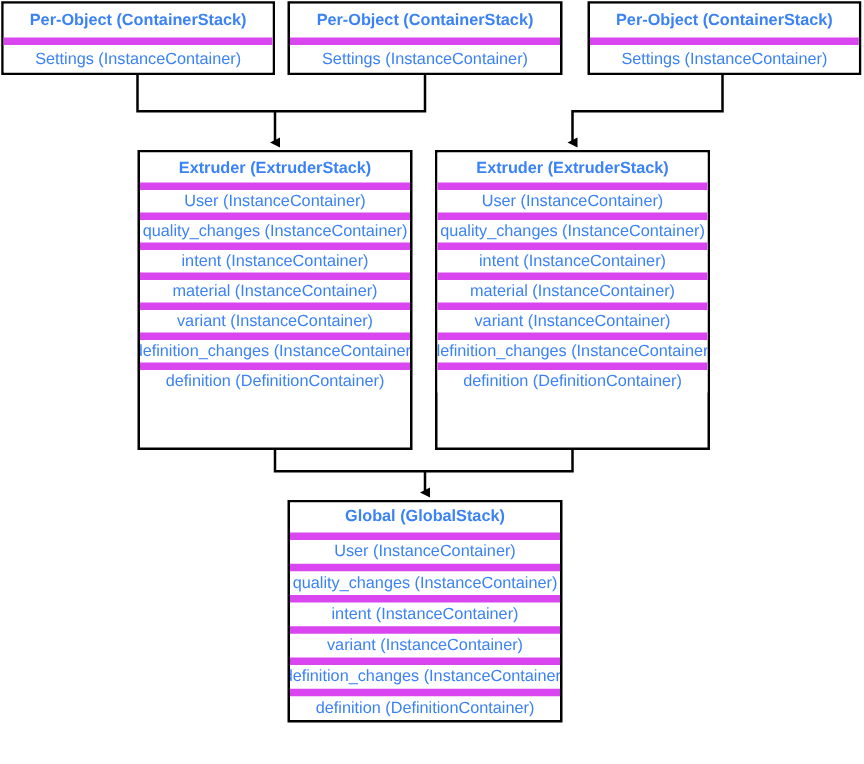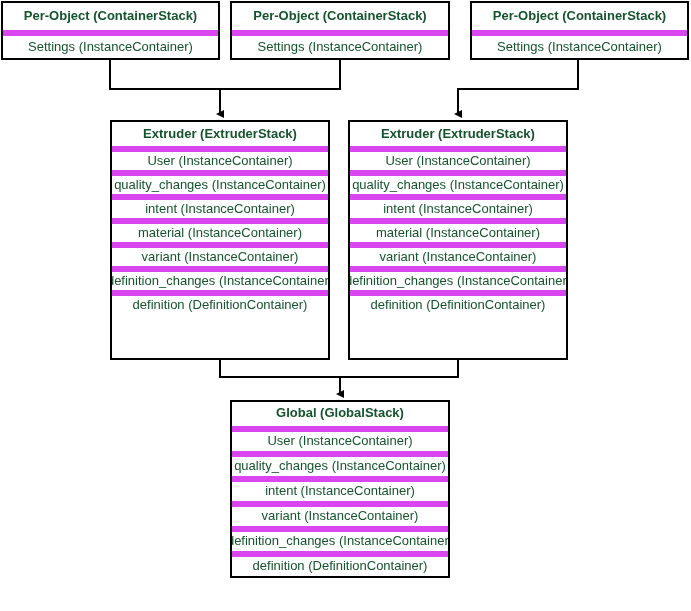--- a/index.html
+++ b/index.html
@@ -36,21 +36,21 @@
     display: flex;
     flex-direction: column;
     z-index: 2;
   }
   .node .row {
     box-sizing: border-box;
     display: flex;
     align-items: center;
     justify-content: center;
     text-align: center;
-    color: #14532d;
+    color: #3b82f6;
     font-size: 13px;
     line-height: 1.15;
     padding: 0 4px;
     background: #ffffff;
     white-space: nowrap;
     overflow: hidden;
   }
   .node .row + .row {
     border-top: 6px solid #d946ef;
   }

